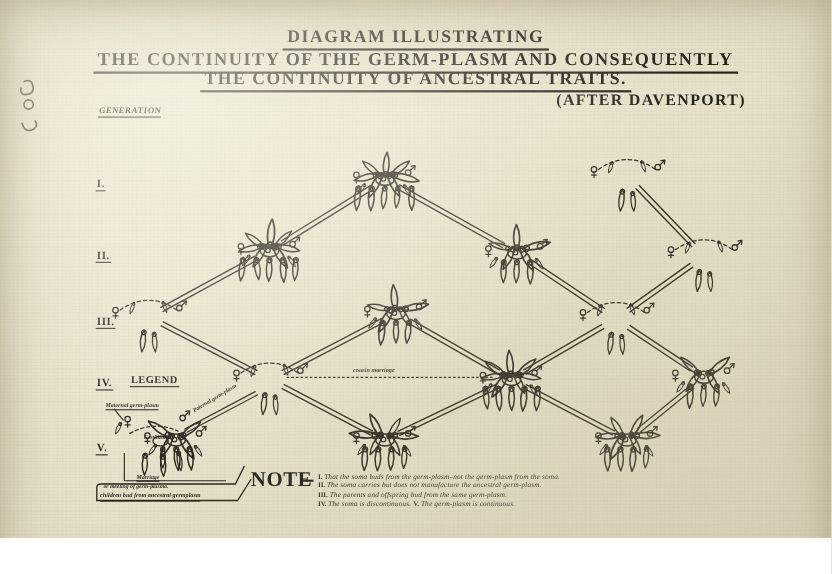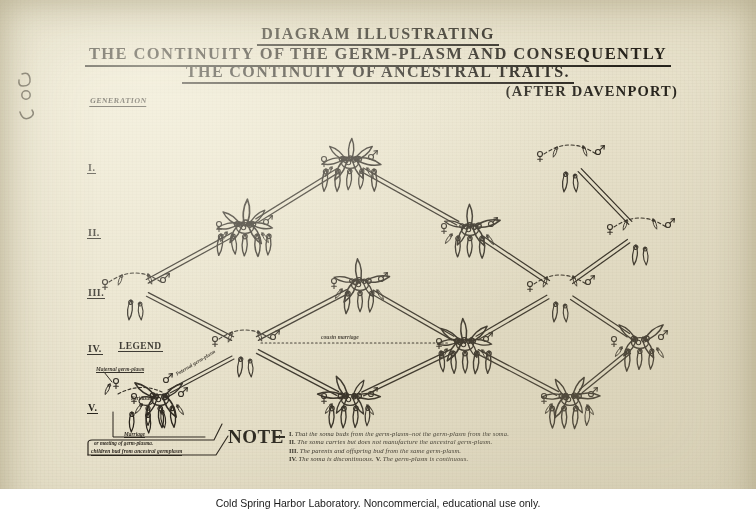--- a/index.html
+++ b/index.html
@@ -445,14 +445,13 @@
       <div class="nline"><span class="rn">I. </span><span>That the soma buds from the germ-plasm–not the germ-plasm from the soma.</span></div>
       <div class="nline"><span class="rn">II. </span><span>The soma carries but does not manufacture the ancestral germ-plasm.</span></div>
       <div class="nline"><span class="rn">III. </span><span>The parents and offspring bud from the same germ-plasm.</span></div>
       <div class="nline"><span class="rn">IV. </span><span>The soma is discontinuous.  </span><span class="rn">V. </span><span>The germ-plasm is continuous.</span></div>
     </div>
 
   <div id="grain"></div>
   <div id="edge"></div>
 
   <div id="footbar"></div>
-  <div id="footer">Cold Spring Harbor Laboratory. Noncommercial, educational use only.</div>
 </div>
 
 </body></html>

